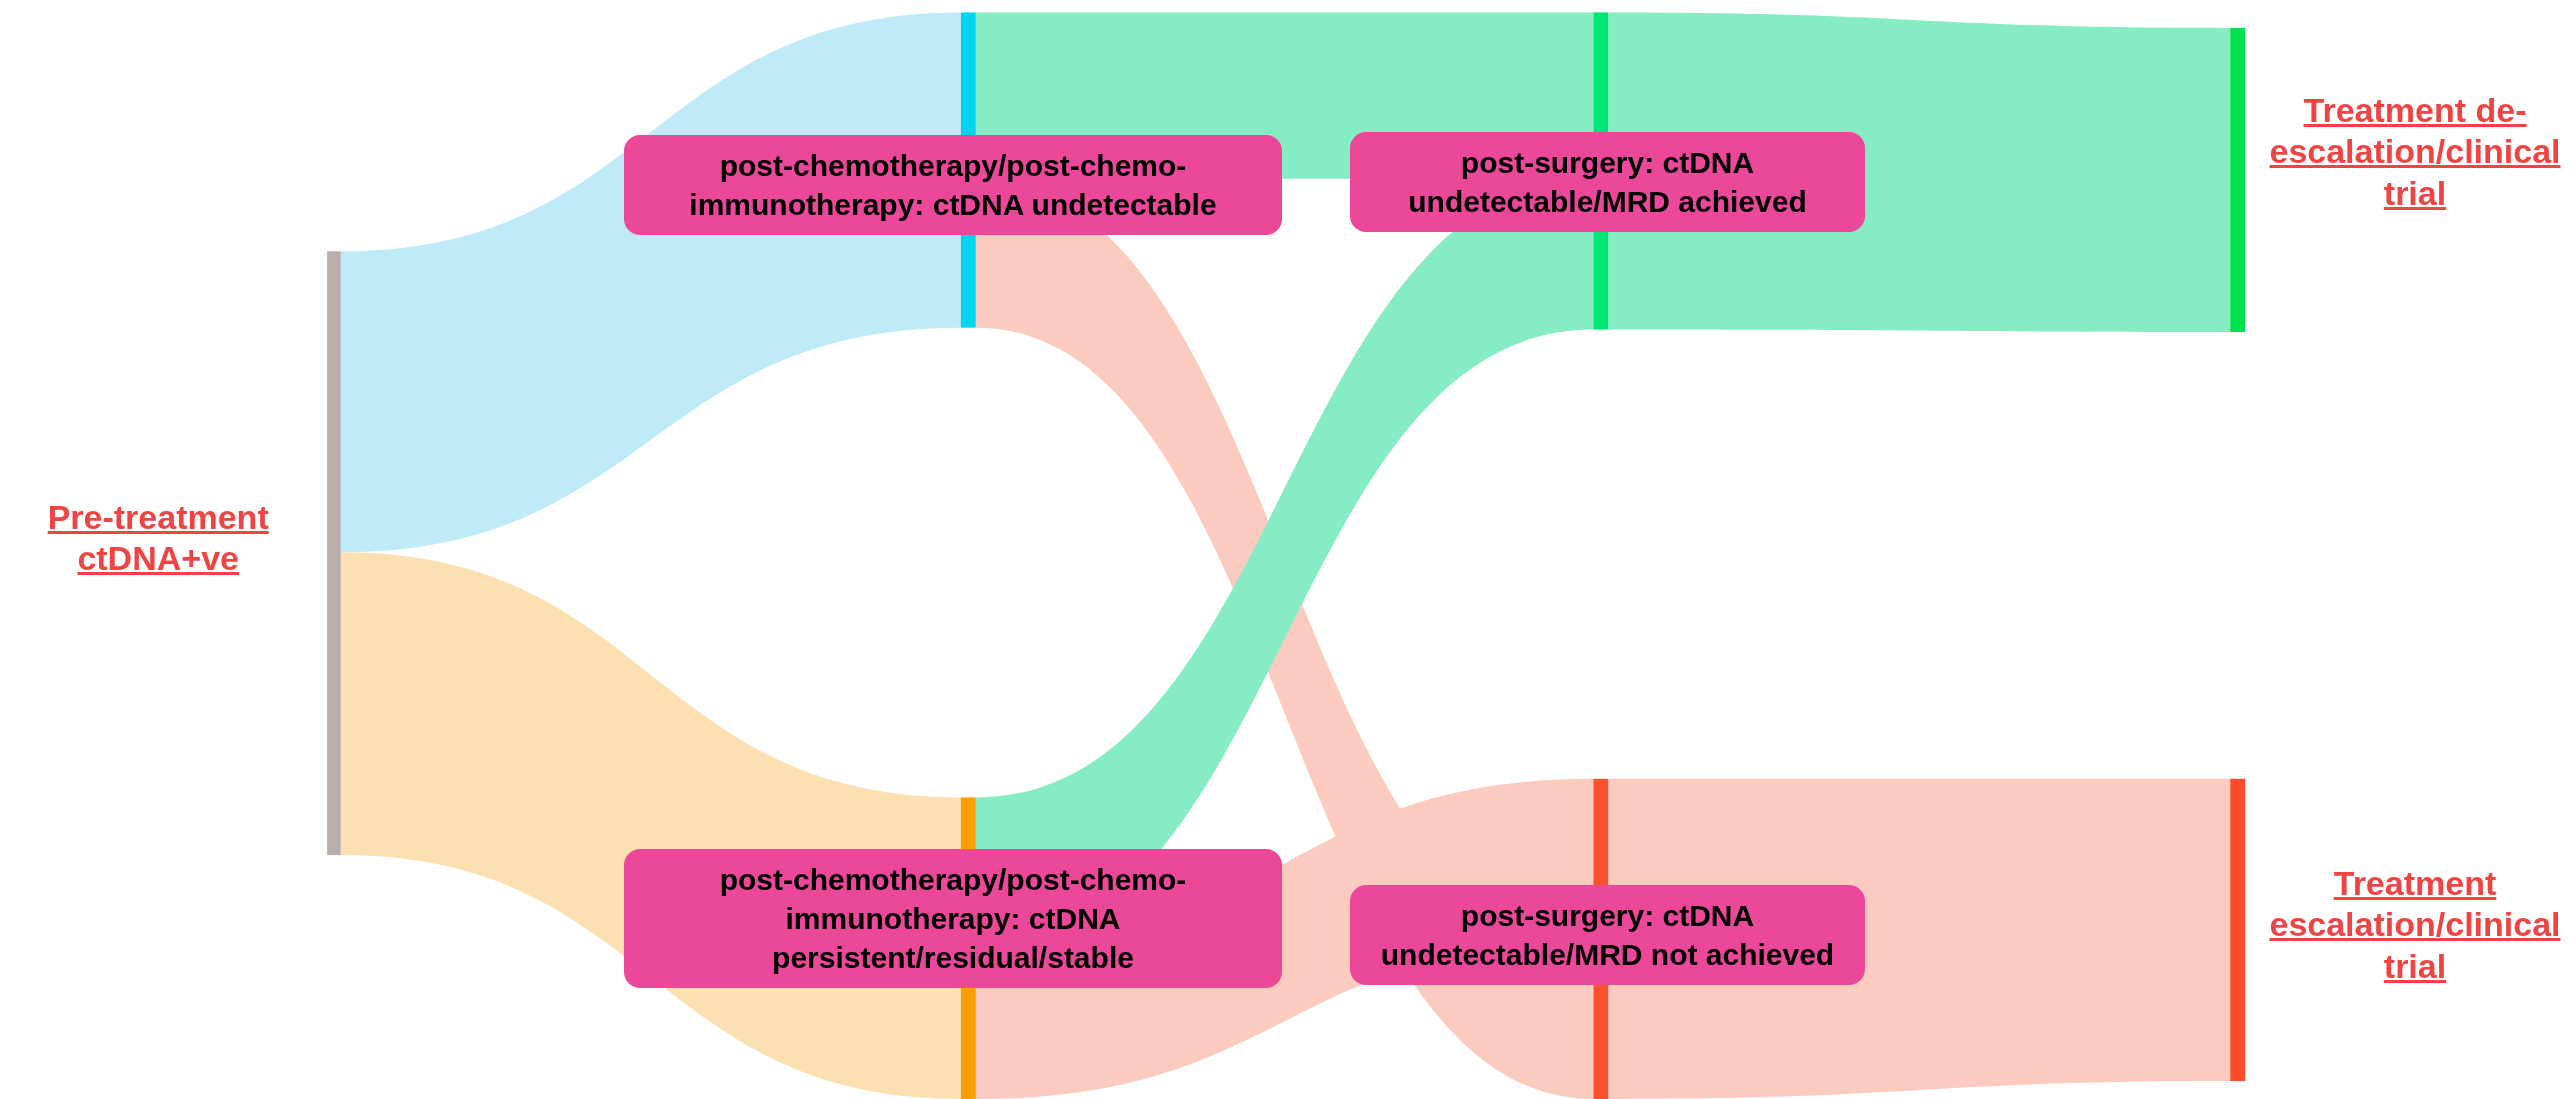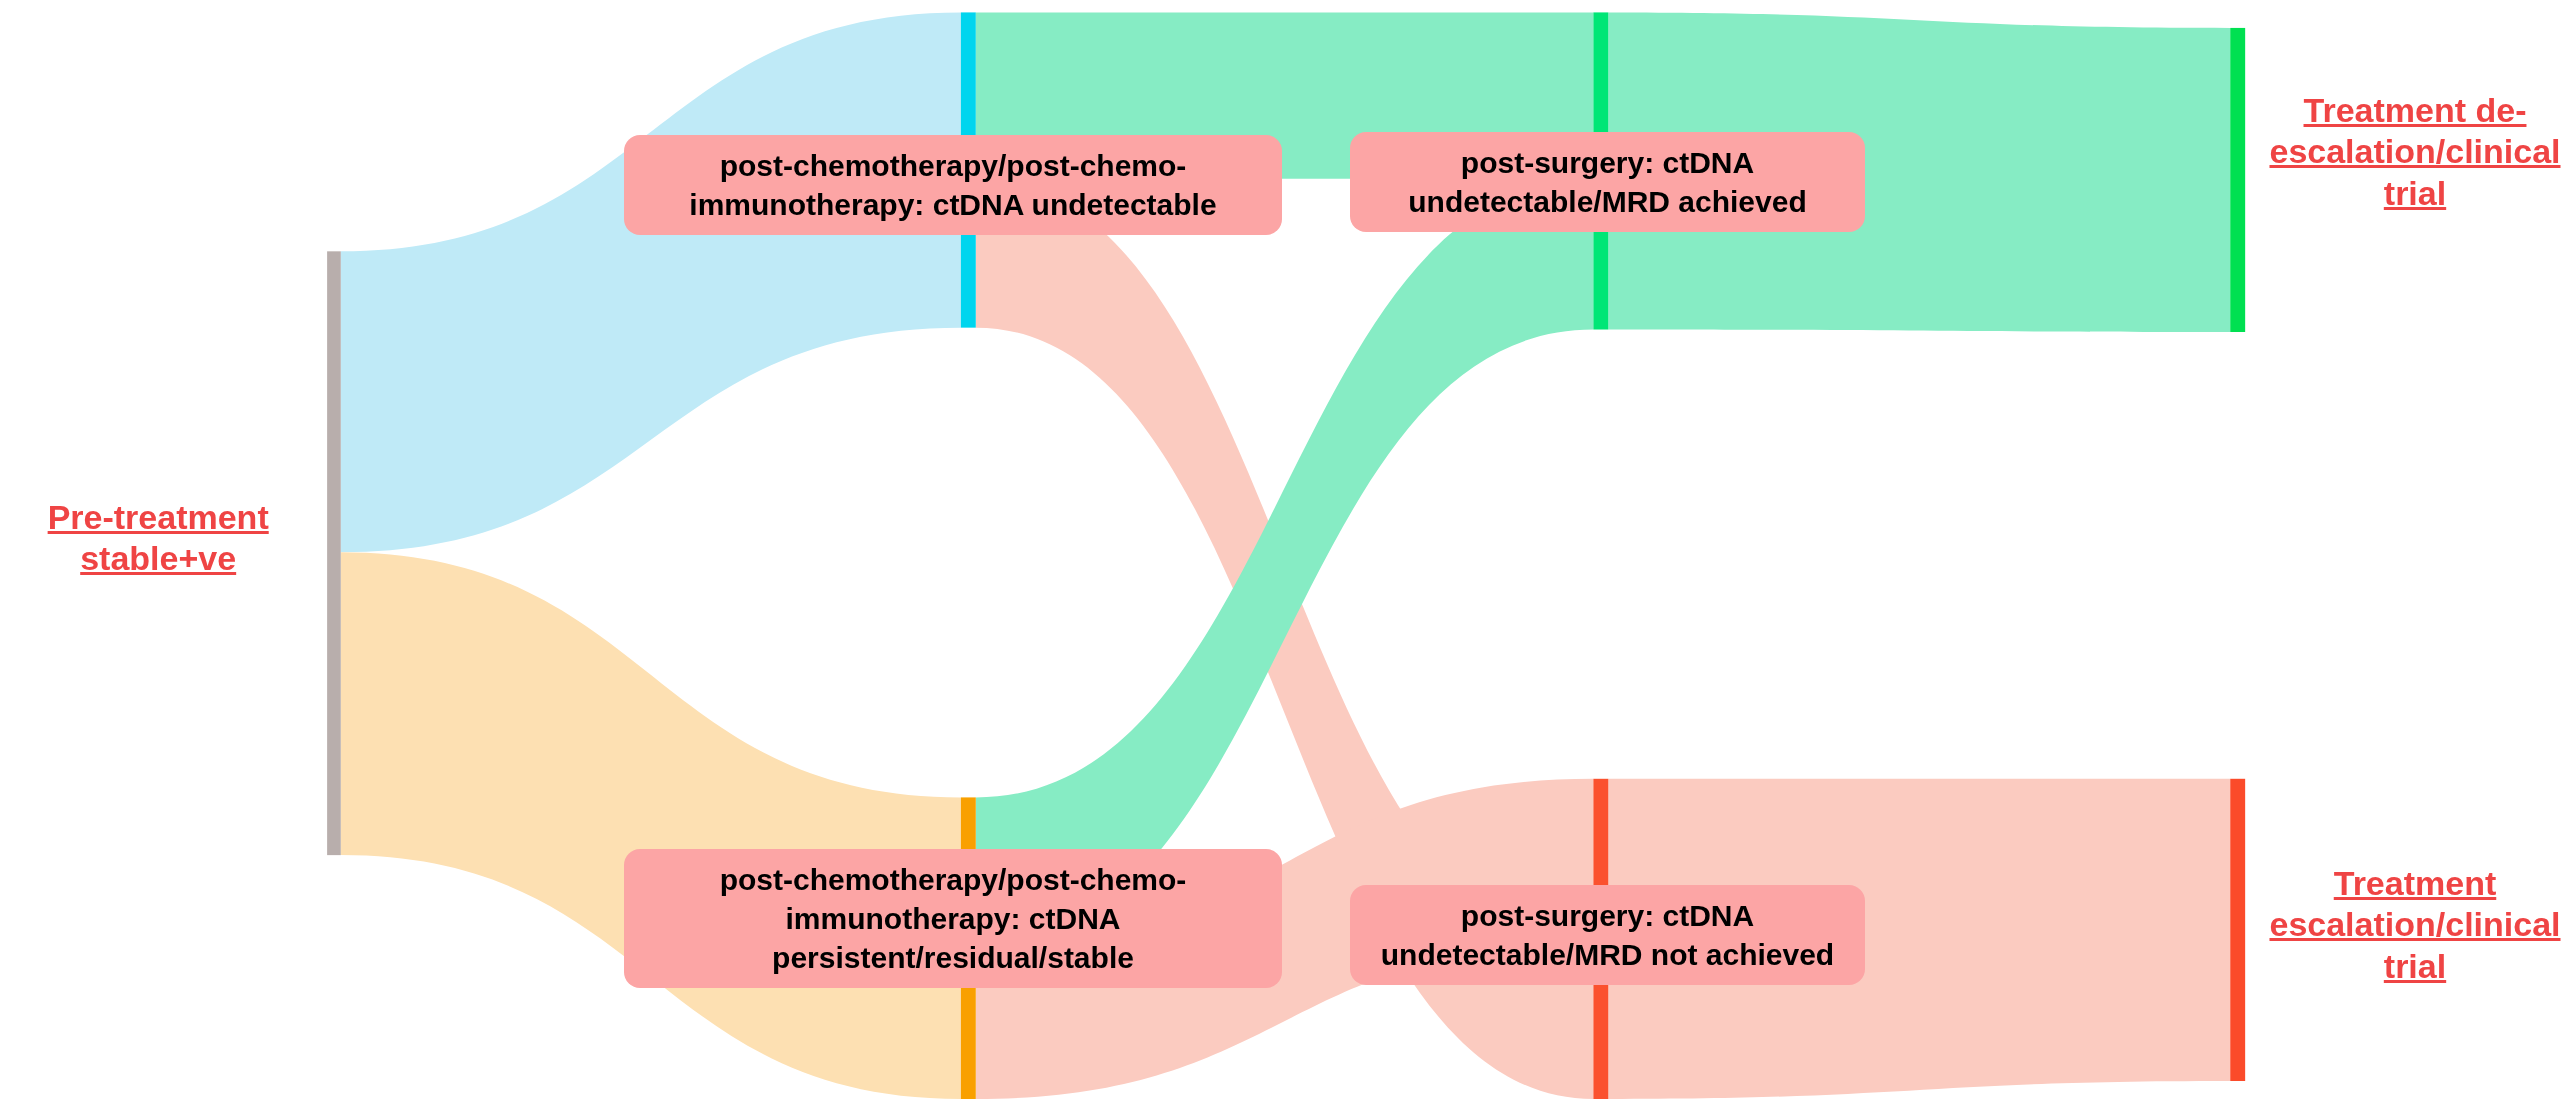--- a/index.html
+++ b/index.html
@@ -50,21 +50,21 @@
     font-size: 34px;
   }
   #label-escalation {
     left: 2266px;
     top: 863px;
     width: 298px;
     font-size: 34px;
   }
   .mid-label {
     position: absolute;
-    background: #fca5a5;
+    background: #ec4899;
     border-radius: 16px;
     color: #000000;
     font-weight: bold;
     text-align: center;
     line-height: 1.30;
     white-space: pre-line;
     box-sizing: border-box;
   }
   #label-chemo-undetectable {
     left: 624px;
@@ -116,21 +116,21 @@
         <rect x="1548" y="20" width="24" height="508" fill="#00d5ee"></rect>
         <rect x="1548" y="1285" width="24" height="486" fill="#f9a000"></rect>
         <rect x="2567" y="20" width="24" height="511" fill="#00e676"></rect>
         <rect x="2567" y="1255" width="24" height="516" fill="#fb512e"></rect>
         <rect x="3593" y="45" width="24" height="490" fill="#00e051"></rect>
         <rect x="3593" y="1255" width="24" height="487" fill="#fb4b2a"></rect>
       </g>
   </svg>
 
   <div class="node-label-outer" id="label-pretreatment">Pre-treatment
-stable+ve</div>
+ctDNA+ve</div>
 
   <div class="node-label-outer" id="label-deescalation">Treatment de-
 escalation/clinical
 trial</div>
 
   <div class="node-label-outer" id="label-escalation">Treatment
 escalation/clinical
 trial</div>
 
   <div class="mid-label" id="label-chemo-undetectable">post-chemotherapy/post-chemo-

